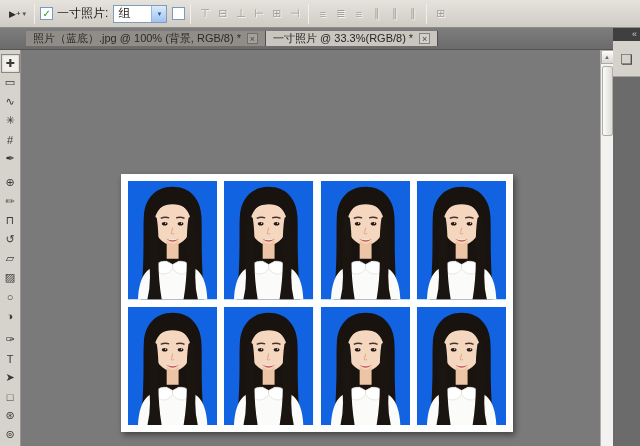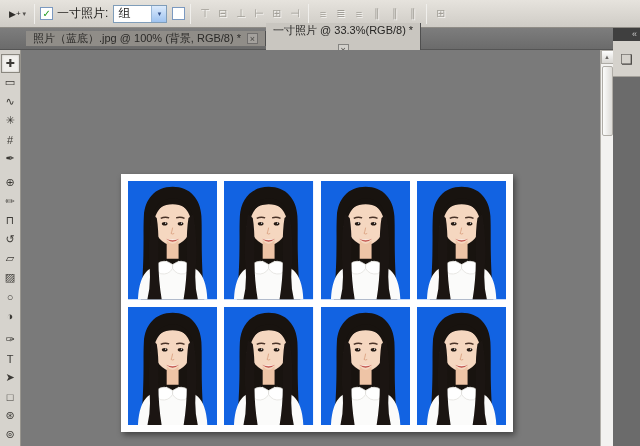--- a/index.html
+++ b/index.html
@@ -28,21 +28,21 @@
   .icon-group { display:flex; align-items:center; gap:1px; }
 
   
   .content-row { display:flex; height:418px; }
   .west { width:613px; display:flex; flex-direction:column; }
   .tab-bar { height:22px; background:linear-gradient(#7d7d7d,#6b6b6b); display:flex;
     align-items:center; padding-left:26px; border-bottom:1px solid #555; }
   .tab { display:flex; align-items:center; gap:6px; padding:0 7px; font-size:11px;
     border-right:1px solid #4f4f4f; white-space:nowrap; }
   .tab.inactive { background:#908d88; color:#2b2a28; }
-  .tab.active { background:#c9c6c0; color:#262523;flex-direction:column; }
+  .tab.active { background:#c9c6c0; color:#262523; }
   .tab-close { width:11px; height:11px; font-size:9px; line-height:10px; text-align:center;
     color:#4a4946; border:1px solid rgba(70,70,70,.55); background:rgba(255,255,255,.18); }
 
   .main { flex:1; display:flex; }
 
   
   .toolbar { width:21px; background:#d6d3cd; border-right:1px solid #98958e; padding-top:4px;
     display:flex; flex-direction:column; align-items:center; overflow:hidden; }
   .tool { width:19px; height:19px; display:flex; align-items:center; justify-content:center;
     font-size:11px; color:#3c3a36; }

